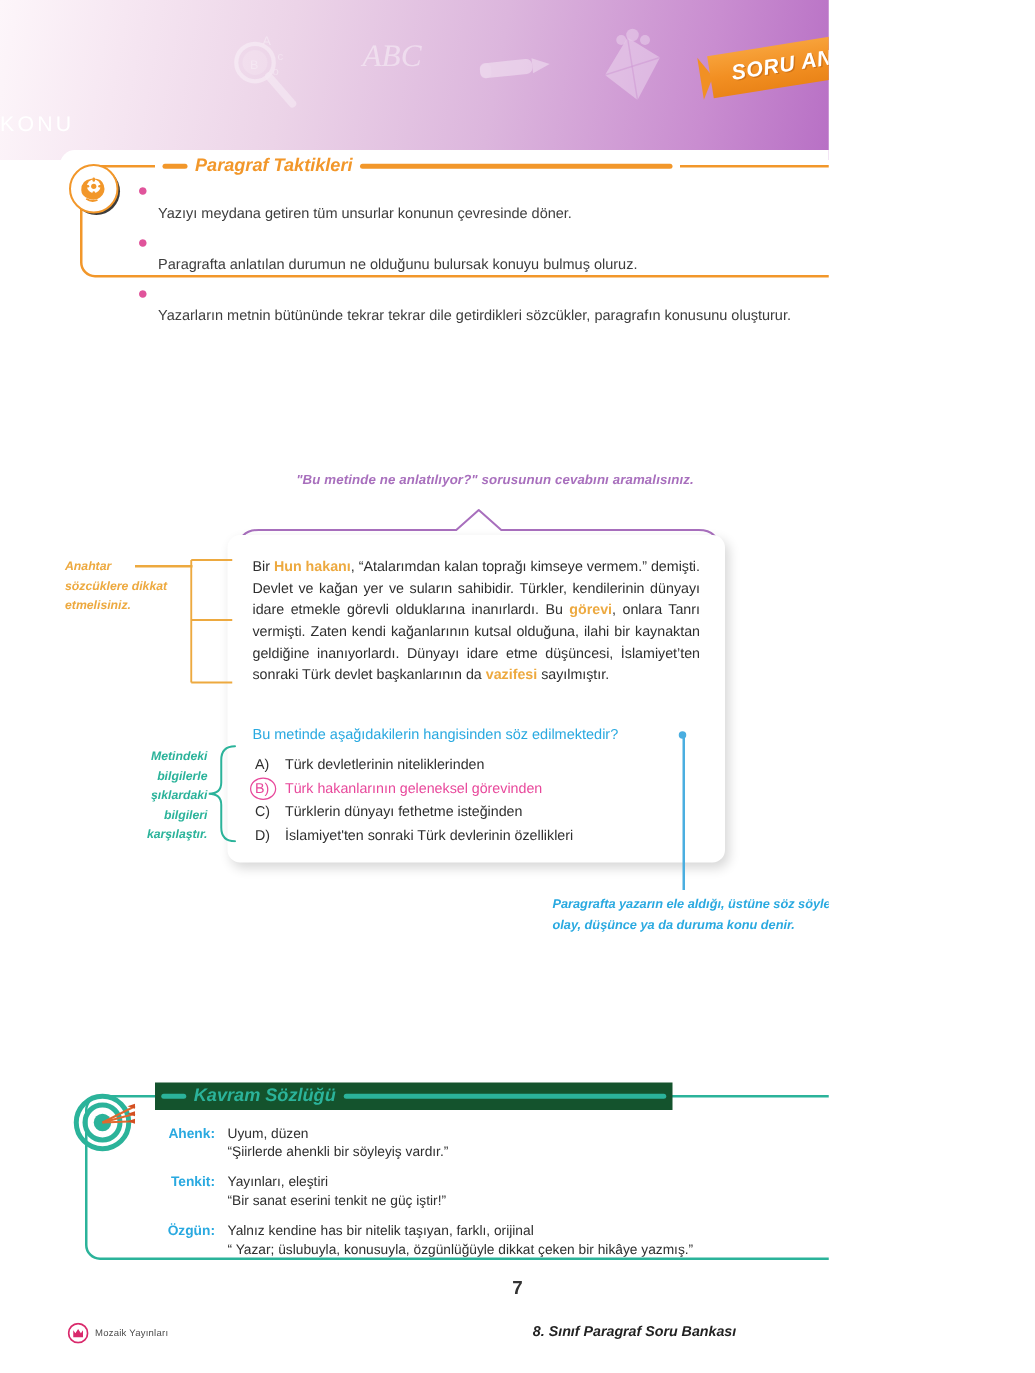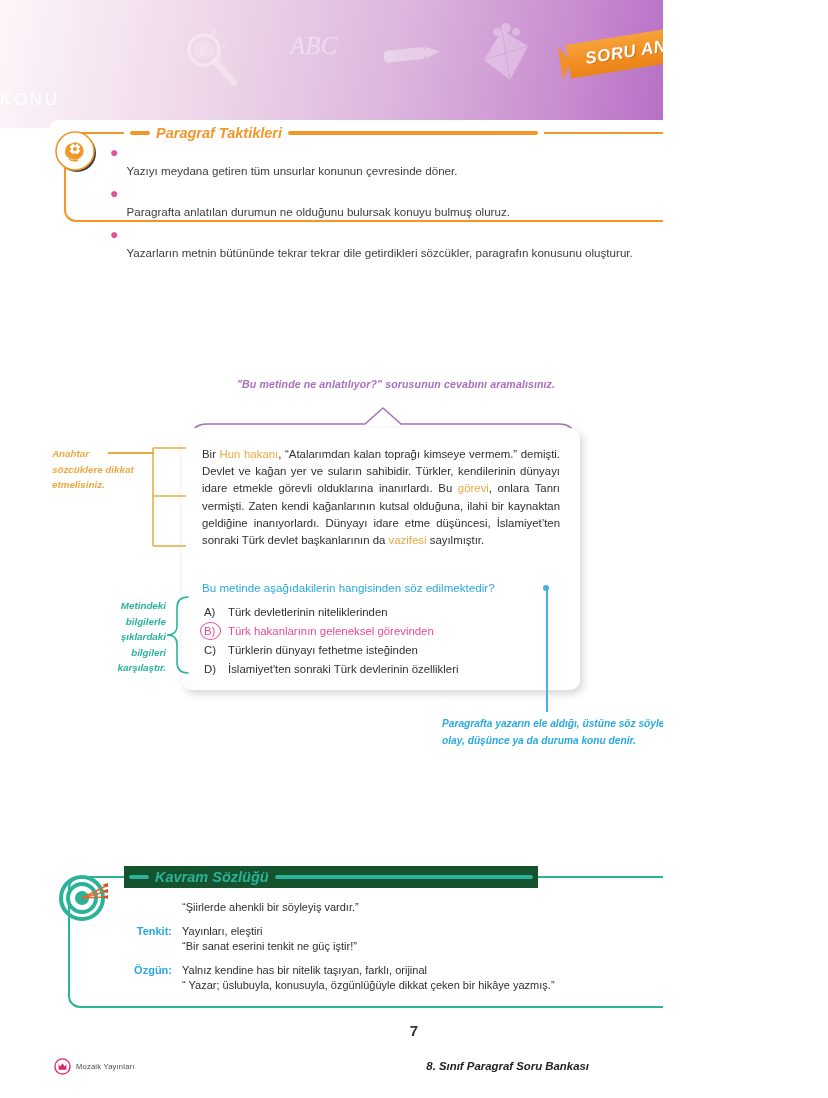--- a/index.html
+++ b/index.html
@@ -219,21 +219,21 @@
   }
   .passage {
     position: absolute;
     left: 20px; top: 18px;
     width: 358px;
     color: #2f2f2f;
     font-size: 11.4px;
     line-height: 17.2px;
     text-align: justify;
   }
-  .hl { color: #eda93f; }
+  .hl { color: #eda93f; font-weight: bold; }
   .question-stem {
     position: absolute;
     left: 20px; top: 153px;
     width: 360px;
     color: #29a9e0;
     font-size: 11.6px;
     font-weight: normal;
   }
   .options {
     position: absolute;
@@ -628,20 +628,24 @@
         <g fill="#d34f22">
           <polygon points="50,11 44,13 50,15"></polygon>
           <polygon points="50,17 44,19 50,21"></polygon>
           <polygon points="50,23 44,25 50,27"></polygon>
         </g>
       </svg>
     </div>
 
     <div class="glossary-list">
         <div class="gl-entry">
+          <div class="gl-row">
+            <span class="gl-term">Ahenk:</span>
+            <span class="gl-def">Uyum, düzen</span>
+          </div>
           <div class="gl-example">“Şiirlerde ahenkli bir söyleyiş vardır.”</div>
         </div>
         <div class="gl-entry">
           <div class="gl-row">
             <span class="gl-term">Tenkit:</span>
             <span class="gl-def">Yayınları, eleştiri</span>
           </div>
           <div class="gl-example">“Bir sanat eserini tenkit ne güç iştir!”</div>
         </div>
         <div class="gl-entry">

